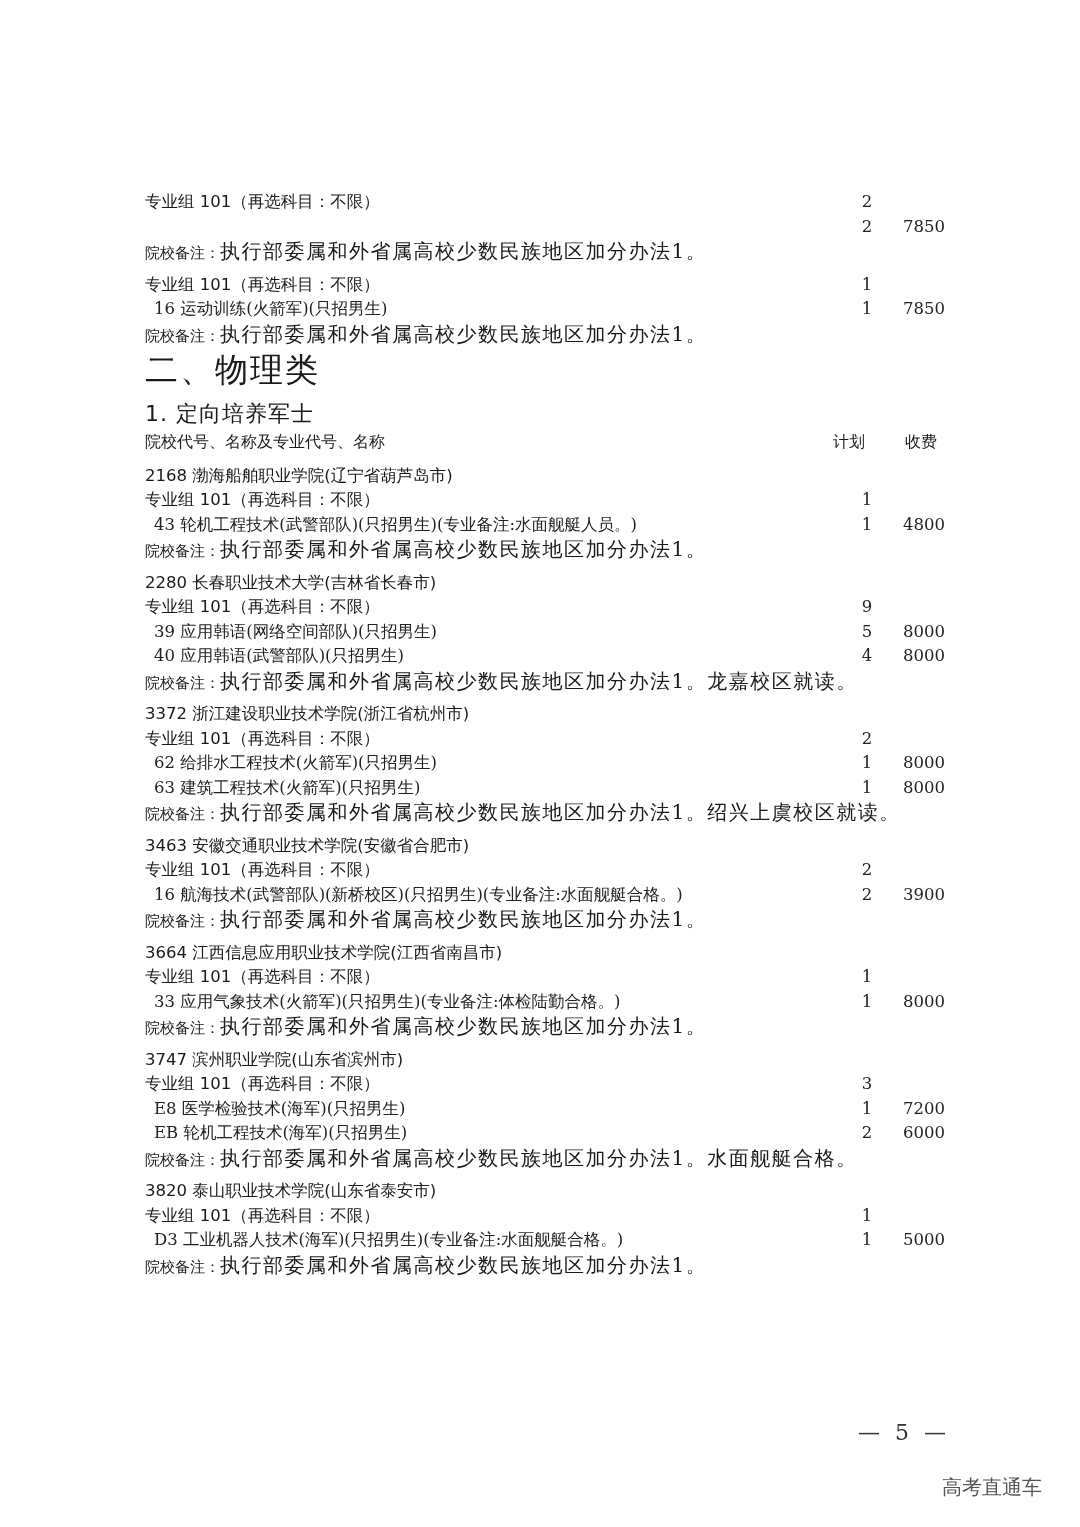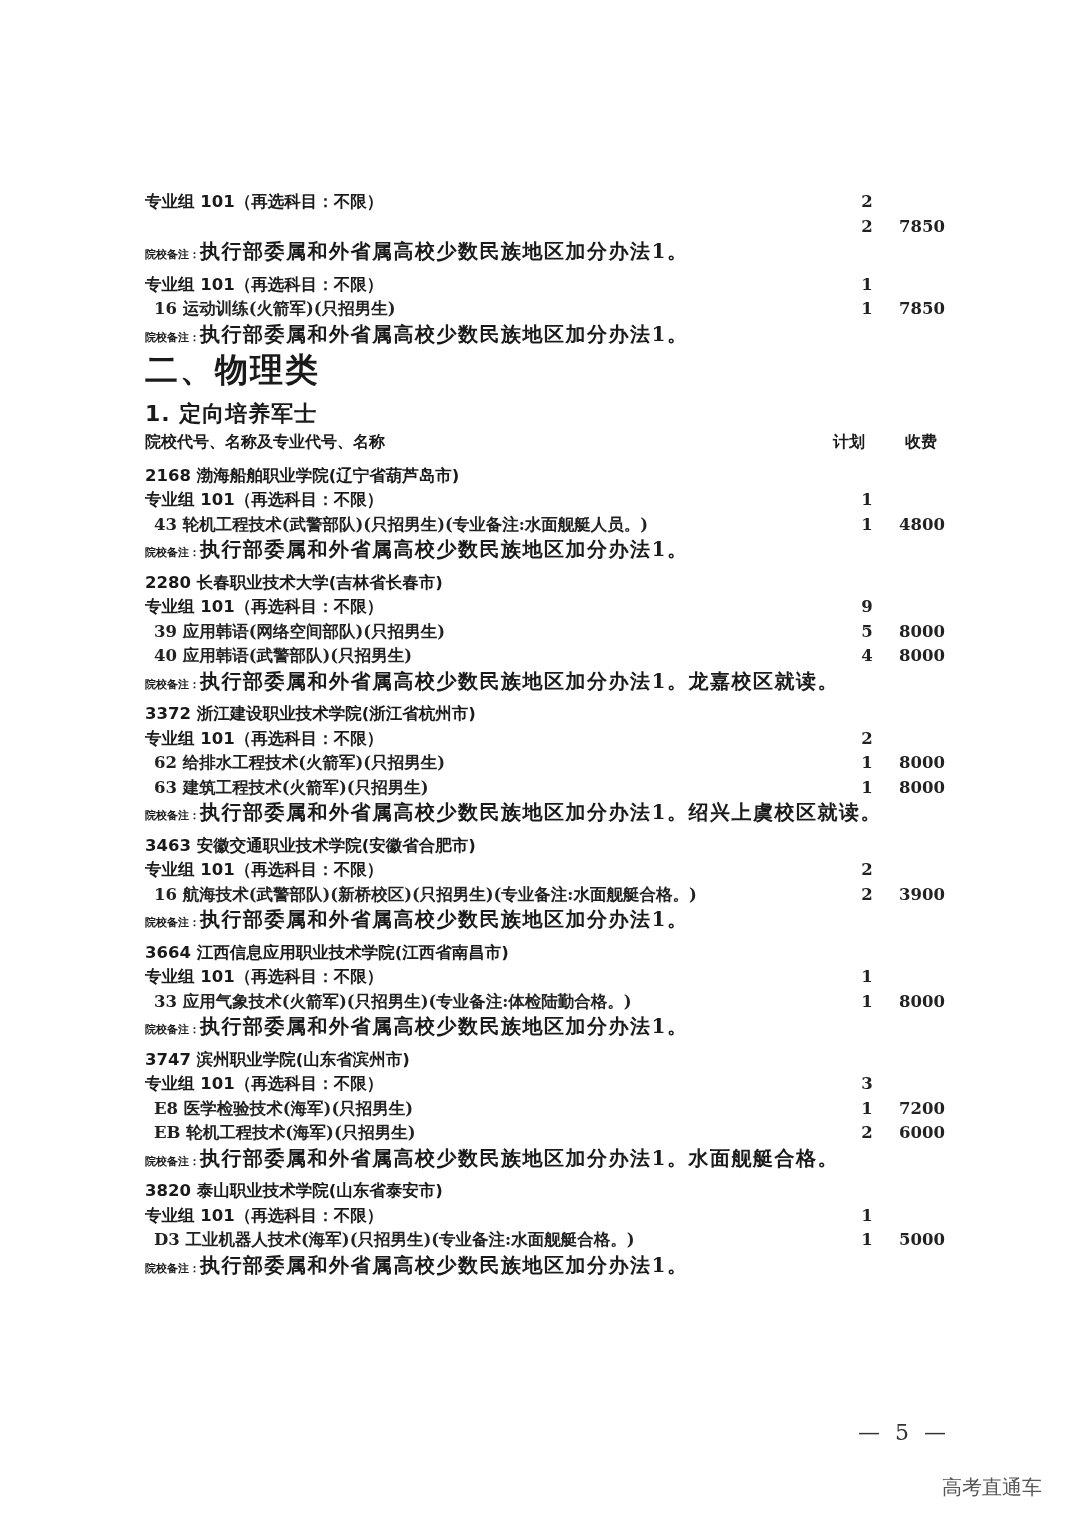--- a/index.html
+++ b/index.html
@@ -2,32 +2,32 @@
 <html><head>
   <meta charset="utf-8">
   <style>
     html, body { margin: 0; padding: 0; background: #ffffff; }
     body {
       width: 1080px; height: 1527px; position: relative; overflow: hidden;
       color: #1a1a1a;
       font-family: "DejaVu Sans", "Liberation Sans", sans-serif;
     }
     .page { position: absolute; left: 0; top: 0; width: 1080px; height: 1527px; }
-    .content { position: absolute; left: 145px; top: 190px; width: 800px; font-weight: bold; }
+    .content { position: absolute; left: 145px; top: 190px; width: 800px; }
     .line {
       position: relative; height: 24.5px; line-height: 24.5px;
       font-size: 17px; white-space: nowrap;
     }
     .line .text { position: absolute; left: 0; top: 0; }
     .line .plan { position: absolute; left: 716px; width: 12px; text-align: center; top: 0; }
     .line .fee { position: absolute; right: 0; top: 0; text-align: right; }
     .sans { font-family: "DejaVu Sans", "Liberation Sans", sans-serif; font-size: 16.5px; }
     .serif { font-family: "DejaVu Serif", "Liberation Serif", serif; font-size: 16.5px; color: #222; }
     .major .text { left: 9px; }
-    .remark .label { font-family: "DejaVu Sans", "Liberation Sans", sans-serif; font-size: 11px; }
+    .remark .label { font-family: "DejaVu Sans", "Liberation Sans", sans-serif; font-size: 15px; }
     .remark .body { font-family: "DejaVu Serif", "Liberation Serif", serif; font-size: 20px; letter-spacing: 1.5px; }
     .school { margin-top: 9px; }
     .h1 {
       font-size: 33px; height: 44px; line-height: 44px; margin-top: 2px;
       font-family: "DejaVu Sans", "Liberation Sans", sans-serif; letter-spacing: 2px;
     }
     .h2 {
       font-size: 22px; height: 32px; line-height: 32px; margin-top: 6px;
       font-family: "DejaVu Sans", "Liberation Sans", sans-serif; letter-spacing: 1px;
     }

